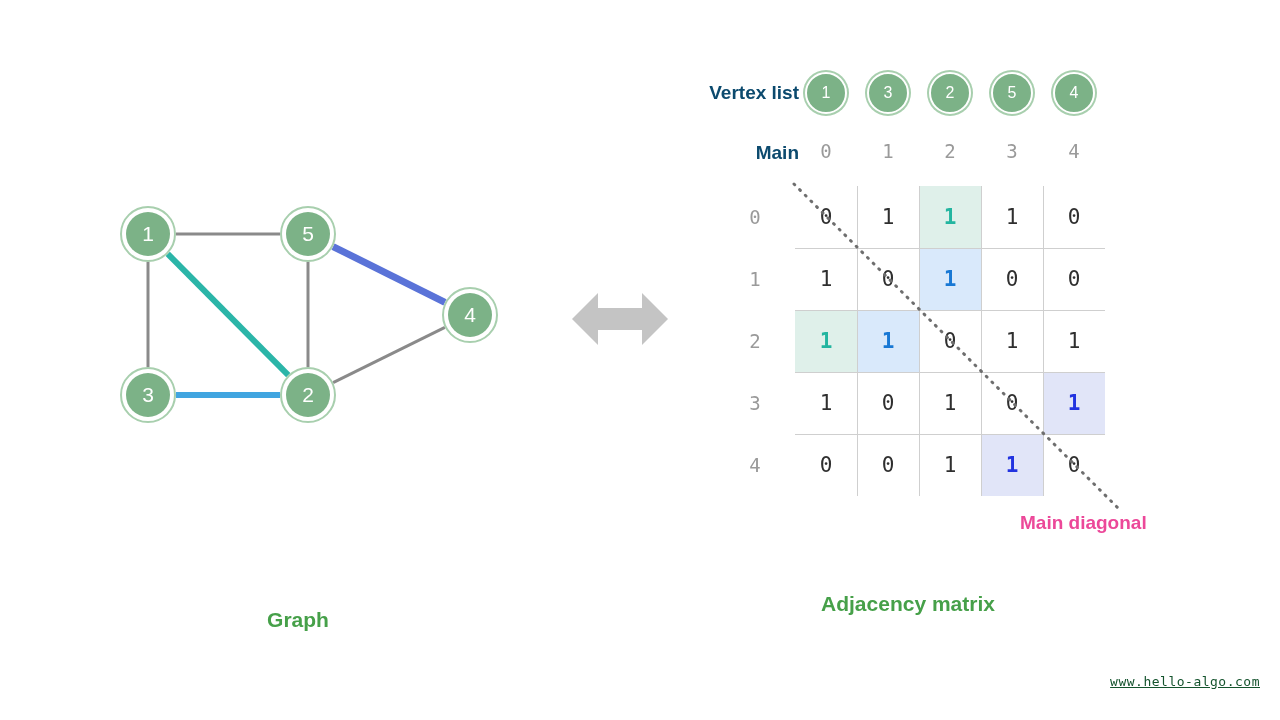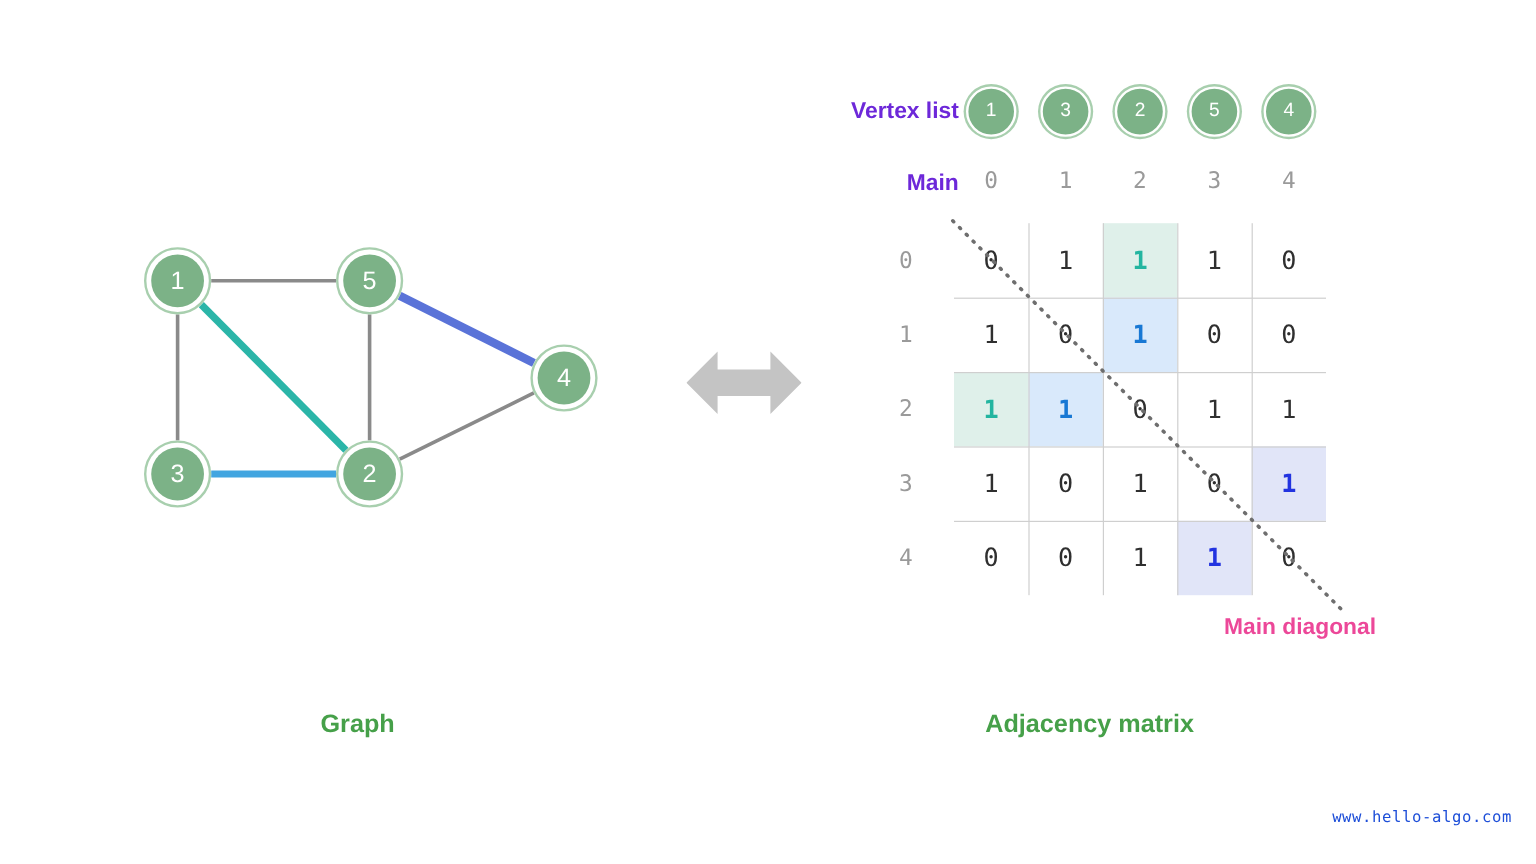--- a/index.html
+++ b/index.html
@@ -49,21 +49,21 @@
     left: 640px;
     top: 0;
     width: 640px;
     height: 720px;
   }
 
   .row-head-label {
     position: absolute;
     font-size: 19px;
     font-weight: bold;
-    color: #6d28d9;
+    color: #0c4a6e;
     text-align: right;
     white-space: nowrap;
   }
   #vertex-list-label { left: 24px; top: 82px; width: 135px; }
   #index-label       { left: 24px; top: 142px; width: 135px; }
 
   
   .vertex-chip {
     position: absolute;
     width: 42px;
@@ -158,33 +158,34 @@
 
   
   .caption {
     position: absolute;
     font-size: 21px;
     font-weight: bold;
     color: #46a049;
     text-align: center;
     white-space: nowrap;
   }
-  #caption-graph  { left: 198px; top: 592px; width: 200px; }
+  #caption-graph  { left: 198px; top: 608px; width: 200px; }
   #caption-matrix { left: 788px; top: 592px; width: 240px; }
 
   #watermark {
     position: absolute;
     left: 1020px;
     top: 674px;
     width: 240px;
     text-align: right;
     font-family: "DejaVu Sans Mono", monospace;
     font-size: 13px;
-    color: #1d4ed8;
+    color: #14532d;
     letter-spacing: 0.5px;
+    text-decoration: underline;
   }
 </style>
 </head>
 <body>
 
 <div id="graph-panel">
   <svg id="graph-svg" width="560" height="720">
       <line x1="176" y1="234" x2="280" y2="234" stroke="#8a8a8a" stroke-width="3" stroke-linecap="butt"></line>
       <line x1="148" y1="262" x2="148" y2="367" stroke="#8a8a8a" stroke-width="3" stroke-linecap="butt"></line>
       <line x1="308" y1="262" x2="308" y2="367" stroke="#8a8a8a" stroke-width="3" stroke-linecap="butt"></line>

